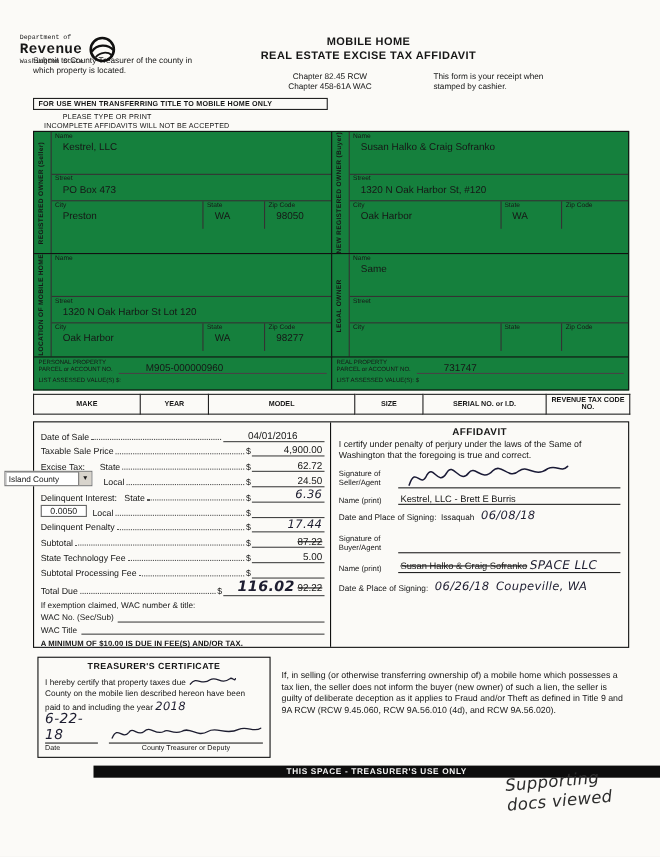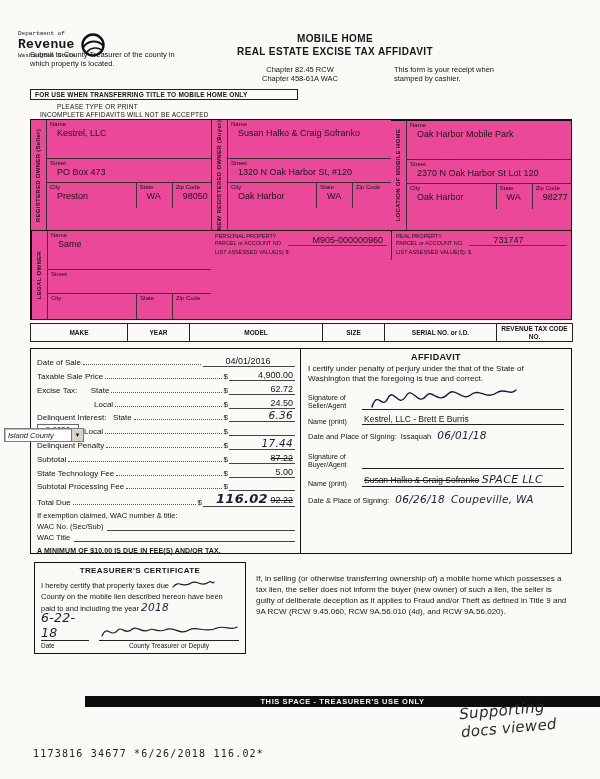--- a/index.html
+++ b/index.html
@@ -18,21 +18,21 @@
   .lt3{font-size:6px;}
   .title-block{text-align:center;}
   .title1{font-size:10px;font-weight:bold;letter-spacing:.4px;}
   .title2{font-size:10px;font-weight:bold;letter-spacing:.4px;margin-top:2px;}
   .hnote{font-size:7.5px;line-height:9px;}
   .use-box{border:1px solid #222;font-size:6.5px;font-weight:bold;display:flex;align-items:center;padding-left:4px;letter-spacing:.2px;}
   .tiny-note{font-size:6.5px;letter-spacing:.2px;}
 
   
   .form-col{position:absolute;left:30px;top:119px;width:542px;}
-  .owner-grid{border:1.3px solid #111;display:grid;grid-template-columns:1fr 1fr 1fr;background:#ec4899;}
+  .owner-grid{border:1.3px solid #111;display:grid;grid-template-columns:1fr 1fr;background:#15803d;}
   .owner-block{display:flex;min-height:88px;}
   .owner-block.col2{border-left:1.3px solid #111;}
   .owner-block.row2{border-top:1.3px solid #111;}
   .side-strip{width:15px;display:flex;align-items:center;justify-content:center;}
   .vtext{writing-mode:vertical-rl;transform:rotate(180deg);font-size:6px;font-weight:bold;text-align:center;line-height:7px;letter-spacing:.3px;}
   .fields{flex:1;display:flex;flex-direction:column;border-left:1px solid #333;}
   .f-row{border-top:1px solid #333;padding:1px 2px 0 3px;}
   .fields .f-row:first-child{border-top:none;}
   .f-row.rname{height:38px;}
   .f-row.rstreet{height:24px;}
@@ -66,21 +66,21 @@
   .sl-cash.wide{width:92px;}
   .ind1{margin-left:57px;}
   .hw-med{font-size:10.5px;}
   .hw-big{font-size:13px;font-weight:600;}
   .rate-box{width:42px;border:1px solid #666;background:#fff;font-size:8px;text-align:center;height:11px;line-height:10px;margin:0 5px 1px 0;}
   .exemption{font-size:7.5px;margin-top:4px;}
   .wac-row{display:flex;align-items:flex-end;height:11px;font-size:7.5px;}
   .wac-line{flex:1;border-bottom:1px solid #444;margin-left:4px;}
   .min-note{font-size:7px;font-weight:bold;margin-top:5px;letter-spacing:.1px;}
 
-  .county-select{position:absolute;left:4px;top:428px;width:80px;height:14px;border:1px solid #7a7a7a;background:#fff;display:flex;align-items:center;font-size:7.5px;box-shadow:inset 1px 1px 0 #bbb;font-style:italic;}
+  .county-select{position:absolute;left:4px;top:428px;width:80px;height:14px;border:1px solid #7a7a7a;background:#fff;display:flex;align-items:center;font-size:7.5px;box-shadow:inset 1px 1px 0 #bbb;}
   .cs-text{flex:1;padding-left:3px;white-space:nowrap;}
   .cs-arrow{width:12px;height:100%;background:#d8d4cc;border-left:1px solid #7a7a7a;display:flex;align-items:center;justify-content:center;font-size:6px;}
 
   
   .aff-right{flex:1;padding:3px 7px 0 7px;position:relative;}
   .aff-title{text-align:center;font-weight:bold;font-size:9px;letter-spacing:.4px;}
   .aff-cert{font-size:8px;line-height:9.8px;margin-top:2px;}
   .sig-row{display:flex;margin-top:6px;align-items:flex-end;}
   .sig-lbl{font-size:7px;line-height:8px;width:54px;}
   .sig-line{flex:1;border-bottom:1px solid #222;height:20px;position:relative;}
@@ -209,25 +209,24 @@
         </div>
       </div>
 
       <div class="owner-block row2">
         <div class="side-strip">
             <span class="vtext">LOCATION OF MOBILE HOME</span>
           </div>
         <div class="fields">
           <div class="f-row rname">
               <span class="f-label">Name</span>
-              <span class="f-value">Oak Harbor Mobile Park</span>
             </div>
           <div class="f-row rstreet">
               <span class="f-label">Street</span>
-              <span class="f-value">2370 N Oak Harbor St Lot 120</span>
+              <span class="f-value">1320 N Oak Harbor St Lot 120</span>
             </div>
           <div class="f-row rcsz">
             <div class="csz-cell csz-city">
                 <span class="f-label">City</span>
                 <span class="f-value">Oak Harbor</span>
               </div>
             <div class="csz-cell csz-state">
                 <span class="f-label">State</span>
                 <span class="f-value">WA</span>
               </div>
@@ -388,41 +387,41 @@
         </div>
         <div class="wac-row">
           <span>WAC Title</span>
           <span class="wac-line"></span>
         </div>
         <div class="min-note">A MINIMUM OF $10.00 IS DUE IN FEE(S) AND/OR TAX.</div>
       </div>
 
       <div class="aff-right">
         <div class="aff-title">AFFIDAVIT</div>
-        <div class="aff-cert">I certify under penalty of perjury under the that of the State of Washington that the foregoing is true and correct.</div>
+        <div class="aff-cert">I certify under penalty of perjury under the laws of the Same of Washington that the foregoing is true and correct.</div>
 
         <div class="sig-row">
           <div class="sig-lbl">
             <div>Signature of</div>
             <div>Seller/Agent</div>
           </div>
           <div class="sig-line">
             <svg width="150" height="30" viewBox="0 0 150 30">
               <path d="M4 24 C10 6 14 28 20 15 C26 4 30 26 38 13 C44 2 50 24 58 13 C64 5 70 22 80 11 C88 3 94 20 104 11 C112 5 118 18 130 9 C138 5 142 13 148 7" fill="none" stroke="#1a1a36" stroke-width="1.4" stroke-linecap="round"></path>
             </svg>
           </div>
         </div>
         <div class="np-row">
           <span class="np-lbl">Name (print)</span>
           <span class="np-line">Kestrel, LLC - Brett E Burris</span>
         </div>
         <div class="dp-row">
           <span>Date and Place of Signing:</span>
           <span style="margin-left:4px;">Issaquah</span>
-          <span class="hw hw-med">06/01/18</span>
+          <span class="hw hw-med">06/08/18</span>
         </div>
 
         <div class="sig-row" style="margin-top:12px;">
           <div class="sig-lbl">
             <div>Signature of</div>
             <div>Buyer/Agent</div>
           </div>
           <div class="sig-line" style="height:14px;"></div>
         </div>
         <div class="np-row">
@@ -476,15 +475,14 @@
     <span class="cs-arrow">▼</span>
   </div>
 
   <div class="treas-bar">THIS SPACE - TREASURER'S USE ONLY</div>
 
   <div class="stamp hw">
     <div>Supporting</div>
     <div>docs viewed</div>
   </div>
 
-  <div class="receipt">1173816 34677 *6/26/2018 116.02*</div>
 
 </div>
 
 </body></html>

